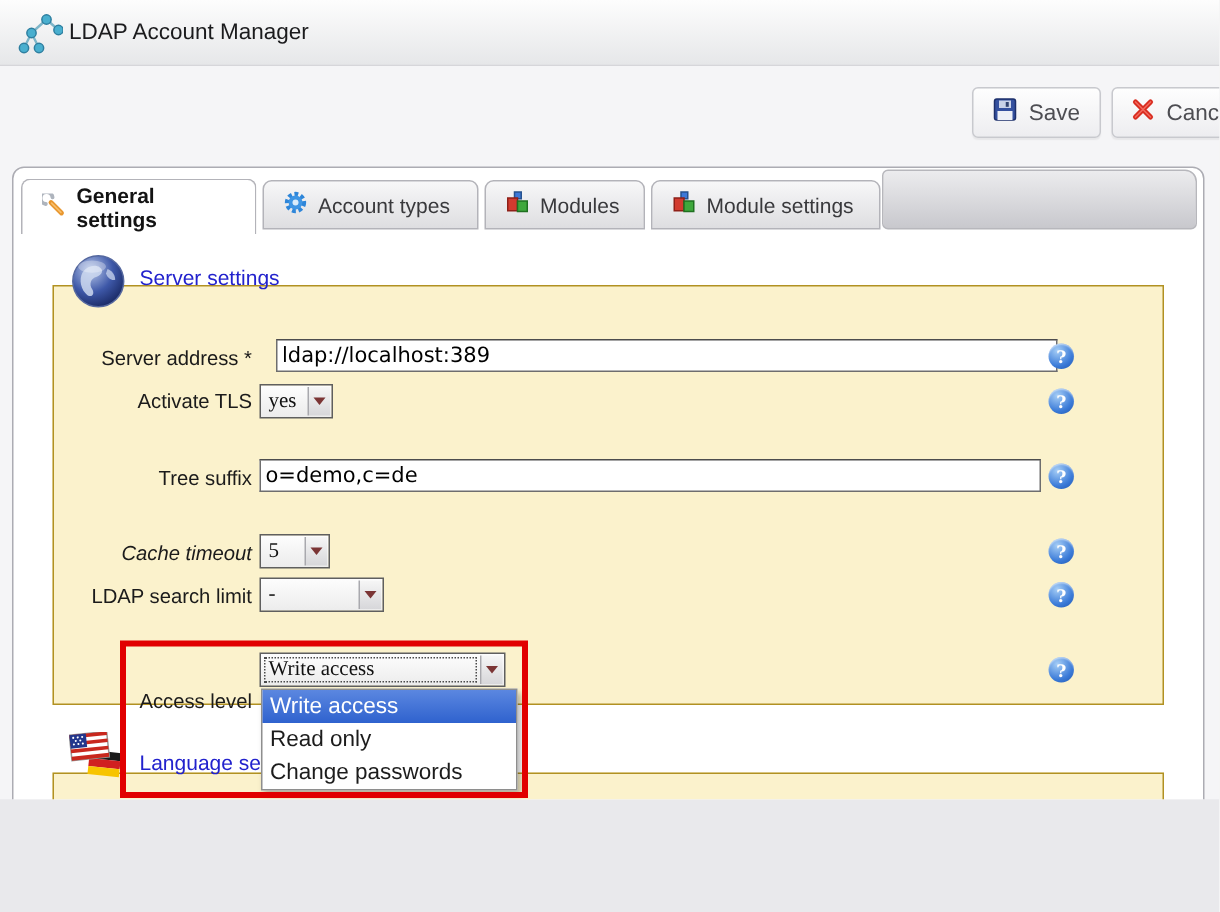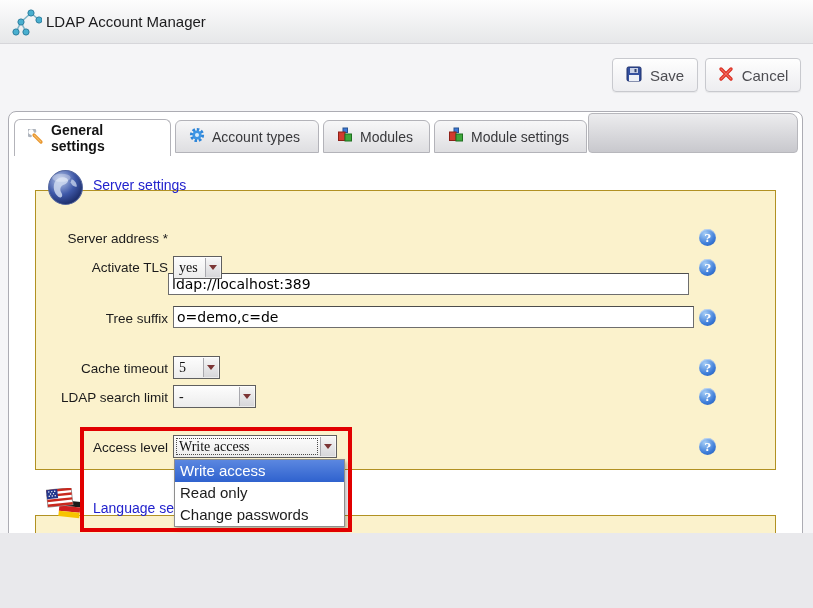--- a/index.html
+++ b/index.html
@@ -20,20 +20,21 @@
     font-size:15px; color:#1B1B1D;
   }
   
   .btn {
     position:absolute; top:58px; height:34px;
     border:1px solid #C8C9CE; border-radius:4px;
     background:linear-gradient(#FEFEFE,#EDEDF0);
     display:flex; align-items:center; justify-content:center; gap:8px;
     font-size:15px; color:#4D4D52; cursor:pointer;
     box-shadow:0 1px 1px rgba(0,0,0,0.06);
+    margin-left:36px;
   }
   .btn-save { left:612px; width:86px; }
   .btn-cancel { left:705px; width:96px; }
   
   .container {
     position:absolute; left:8px; top:111px; width:795px; height:497px;
     background:#FFFFFF; border:1px solid #ACACB3; border-radius:8px 8px 0 0;
   }
   .tab-filler {
     position:absolute; left:588px; top:113px; width:210px; height:40px;
@@ -220,55 +221,55 @@
       </defs>
       <circle cx="18" cy="18" r="16.5" fill="url(#gg)" stroke="#55689F" stroke-width="1"></circle>
       <path d="M8 12 C11 8 16 7 19 9 C22 11 20 14 17 15 C13 16 12 20 14 23 C16 26 14 29 11 27 C7 24 5 17 8 12 Z" fill="#CDD8EF" opacity="0.85"></path>
       <path d="M24 10 C27 11 29 14 29 17 C27 18 24 16 23 13 Z" fill="#C3D0EA" opacity="0.8"></path>
       <ellipse cx="14" cy="8.5" rx="9" ry="4" fill="#FFFFFF" opacity="0.3"></ellipse>
     </svg>
   </span>
   <span class="legend-text" style="left:93px; top:177px;">Server settings</span>
 
   <span class="flabel" style="left:28px; top:231px;">Server address *</span>
-  <input class="tinput" style="left: 168px; top: 226px; width: 521px; margin-top: 47px;" value="ldap://localhost:389">
+  <input class="tinput" style="left: 184px; top: 226px; width: 521px;" value="ldap://localhost:389">
   <span class="help" style="left:699px; top:229px;">?</span>
 
   <span class="flabel" style="left:28px; top:260px;">Activate TLS</span>
   <div class="sel" style="left:173px; top:256px; width:49px;">
     <span>yes</span>
     <span class="arrowbtn">
         <i></i>
       </span>
   </div>
   <span class="help" style="left:699px; top:259px;">?</span>
 
   <span class="flabel" style="left:28px; top:311px;">Tree suffix</span>
   <input class="tinput" style="left: 173px; top: 306px; width: 521px;" value="o=demo,c=de">
   <span class="help" style="left:699px; top:309px;">?</span>
 
-  <span class="flabel" style="left:28px; top:361px;">Cache timeout</span>
+  <span class="flabel" style="left:28px; top:361px;font-style:italic;">Cache timeout</span>
   <div class="sel" style="left:173px; top:356px; width:47px;">
     <span>5</span>
     <span class="arrowbtn">
         <i></i>
       </span>
   </div>
   <span class="help" style="left:699px; top:359px;">?</span>
 
   <span class="flabel" style="left:28px; top:390px;">LDAP search limit</span>
   <div class="sel" style="left:173px; top:385px; width:83px;">
     <span>-</span>
     <span class="arrowbtn">
         <i></i>
       </span>
   </div>
   <span class="help" style="left:699px; top:388px;">?</span>
 
-  <span class="flabel" style="left:28px; top:440px;">Access level</span>
+  <span class="flabel" style="left:28px; top:460px;">Access level</span>
   <div class="sel focused" style="left:173px; top:435px; width:164px;">
     <span>Write access</span>
     <span class="arrowbtn">
         <i></i>
       </span>
   </div>
   <span class="help" style="left:699px; top:438px;">?</span>
 
   <div class="fieldset fs-language"></div>
   <span class="legend-icon" style="left:46px; top:488px;">

